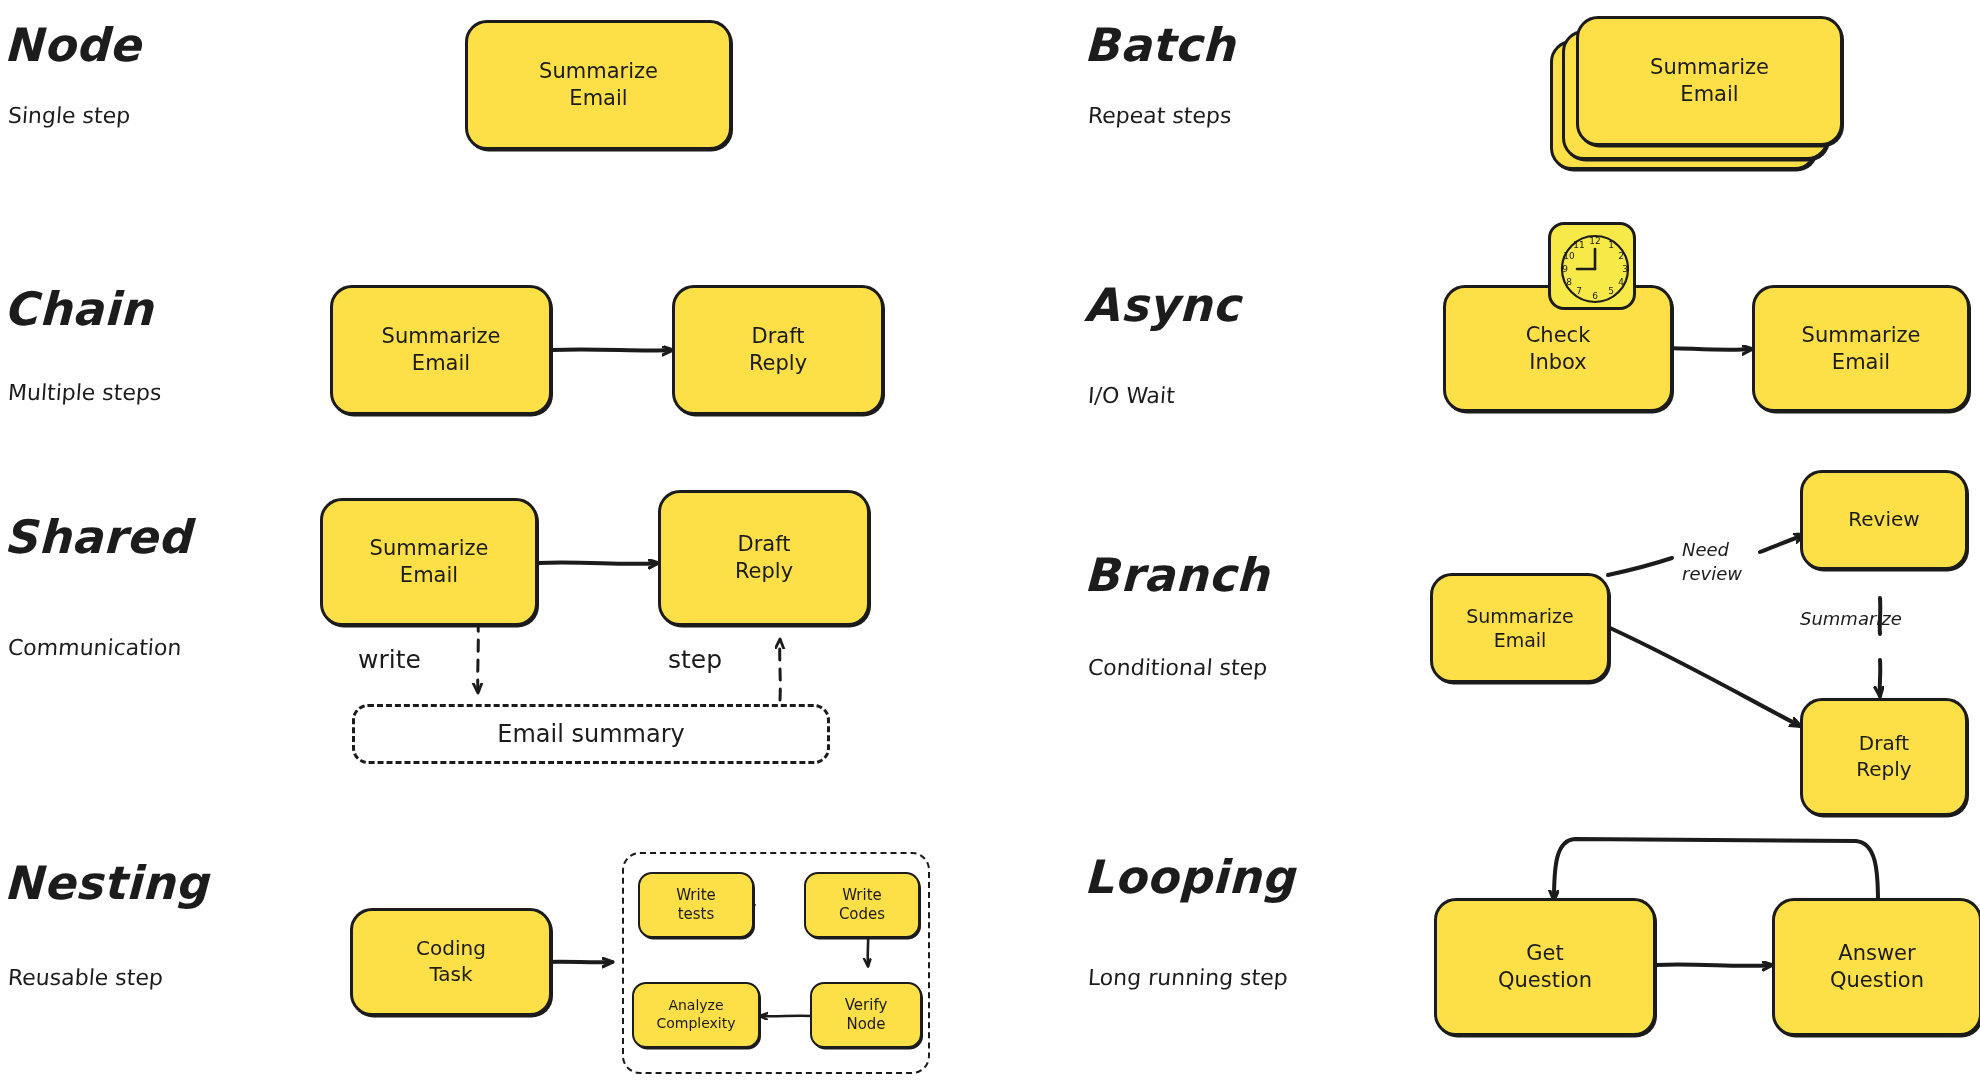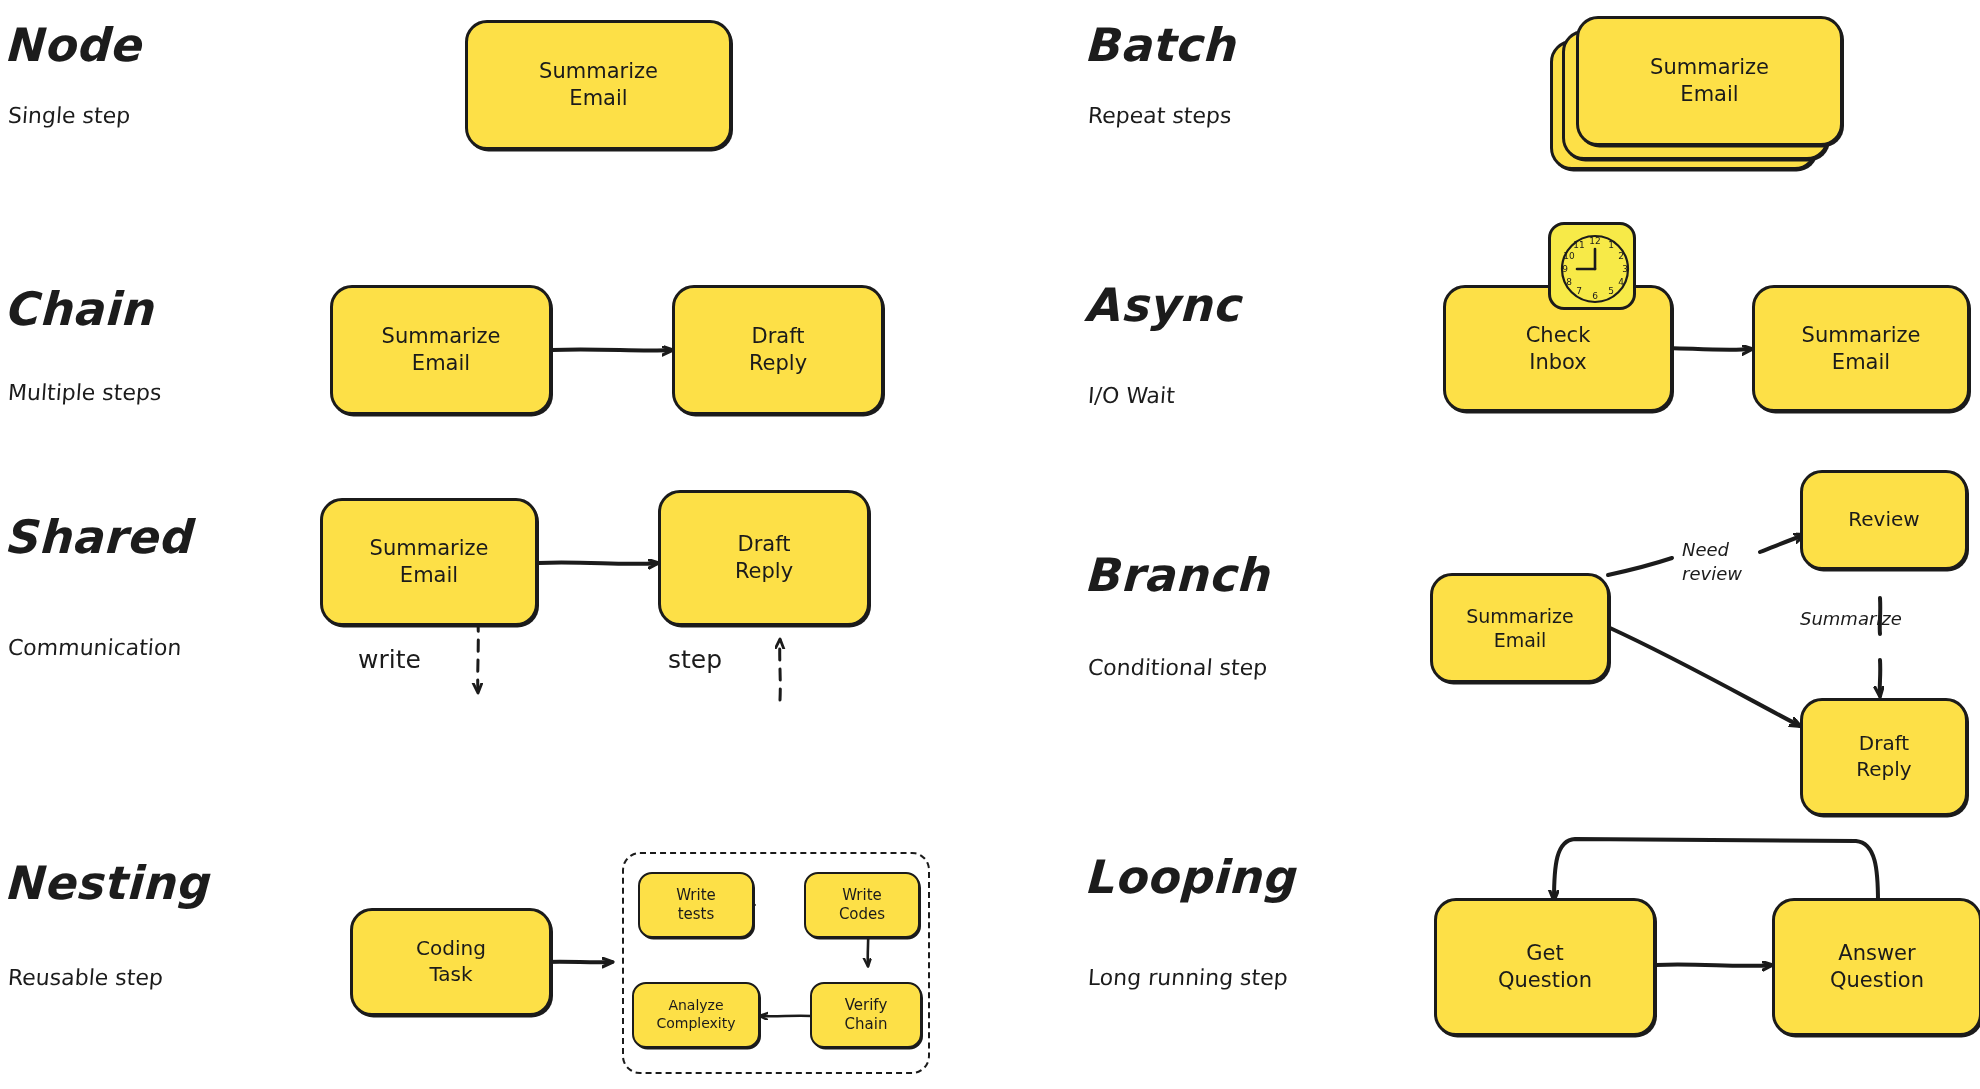--- a/index.html
+++ b/index.html
@@ -192,20 +192,23 @@
 Email</span>
   </div>
   <div class="node" style="left:658px;top:490px;width:212px;height:136px;">
     <span class="lbl">Draft
 Reply</span>
   </div>
 
   <div class="edge-label big" style="left:358px;top:645px;">write</div>
   <div class="edge-label big" style="left:668px;top:645px;">step</div>
 
+  <div class="store" style="left:352px;top:704px;width:478px;height:60px;">
+    <span class="lbl">Email summary</span>
+  </div>
 
   <div class="pattern-title" style="left:1088px;top:548px;">Branch</div>
   <div class="pattern-sub" style="left:1088px;top:655px;">Conditional step</div>
 
   <div class="node" style="left:1430px;top:573px;width:180px;height:110px;font-size:19px;">
     <span class="lbl">Summarize
 Email</span>
   </div>
   <div class="node" style="left:1800px;top:470px;width:168px;height:100px;font-size:20px;">
     <span class="lbl">Review</span>
@@ -232,21 +235,21 @@
   <div class="node tiny" style="left:638px;top:872px;width:116px;height:66px;">
     <span class="lbl">Write
 tests</span>
   </div>
   <div class="node tiny" style="left:804px;top:872px;width:116px;height:66px;">
     <span class="lbl">Write
 Codes</span>
   </div>
   <div class="node tiny" style="left:810px;top:982px;width:112px;height:66px;">
     <span class="lbl">Verify
-Chain</span>
+Node</span>
   </div>
   <div class="node tiny" style="left:632px;top:982px;width:128px;height:66px;font-size:14px;">
     <span class="lbl">Analyze
 Complexity</span>
   </div>
 
   <div class="pattern-title" style="left:1088px;top:850px;">Looping</div>
   <div class="pattern-sub" style="left:1088px;top:965px;">Long running step</div>
 
   <div class="node" style="left:1434px;top:898px;width:222px;height:138px;">

